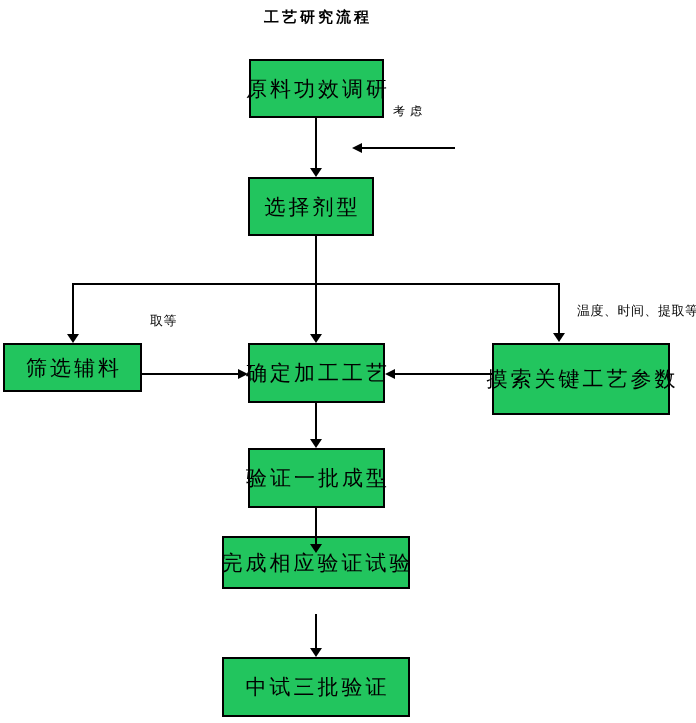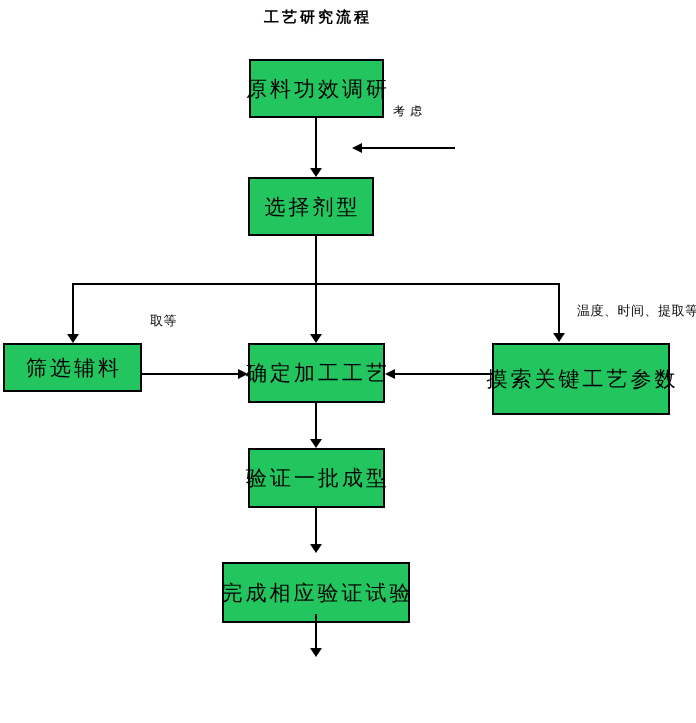--- a/index.html
+++ b/index.html
@@ -88,22 +88,23 @@
   <div class="node" style="left:248px; top:177px; width:126px; height:59px;">选择剂型</div>
 
   <div class="node" style="left:3px;   top:343px; width:139px; height:49px;">筛选辅料</div>
 
   <div class="node" style="left:248px; top:343px; width:137px; height:60px;">确定加工工艺</div>
 
   <div class="node" style="left:492px; top:343px; width:178px; height:72px;">摸索关键工艺参数</div>
 
   <div class="node" style="left:248px; top:448px; width:137px; height:60px;">验证一批成型</div>
 
-  <div class="node" style="left:222px; top:562px; width:188px; height:61px;text-align:right;">完成相应验证试验</div>
+  <div class="node" style="left:222px; top:536px; width:188px; height:53px;text-align:right;">完成相应验证试验</div>
 
+  <div class="node" style="left:222px; top:657px; width:188px; height:60px;">中试三批验证</div>
 
   <div class="lbl lbl-consider" style="left:393px; top:103px;">考虑</div>
 
 
   <div class="lbl" style="left:150px; top:312px;">取等</div>
 
   <div class="lbl" style="left:577px; top:302px;">温度、时间、提取等</div>
 
   <div class="line" style="left:315px; top:118px; width:2px; height:51px;"></div>
   <div class="arr arr-down" style="left:310px; top:168px;"></div>

